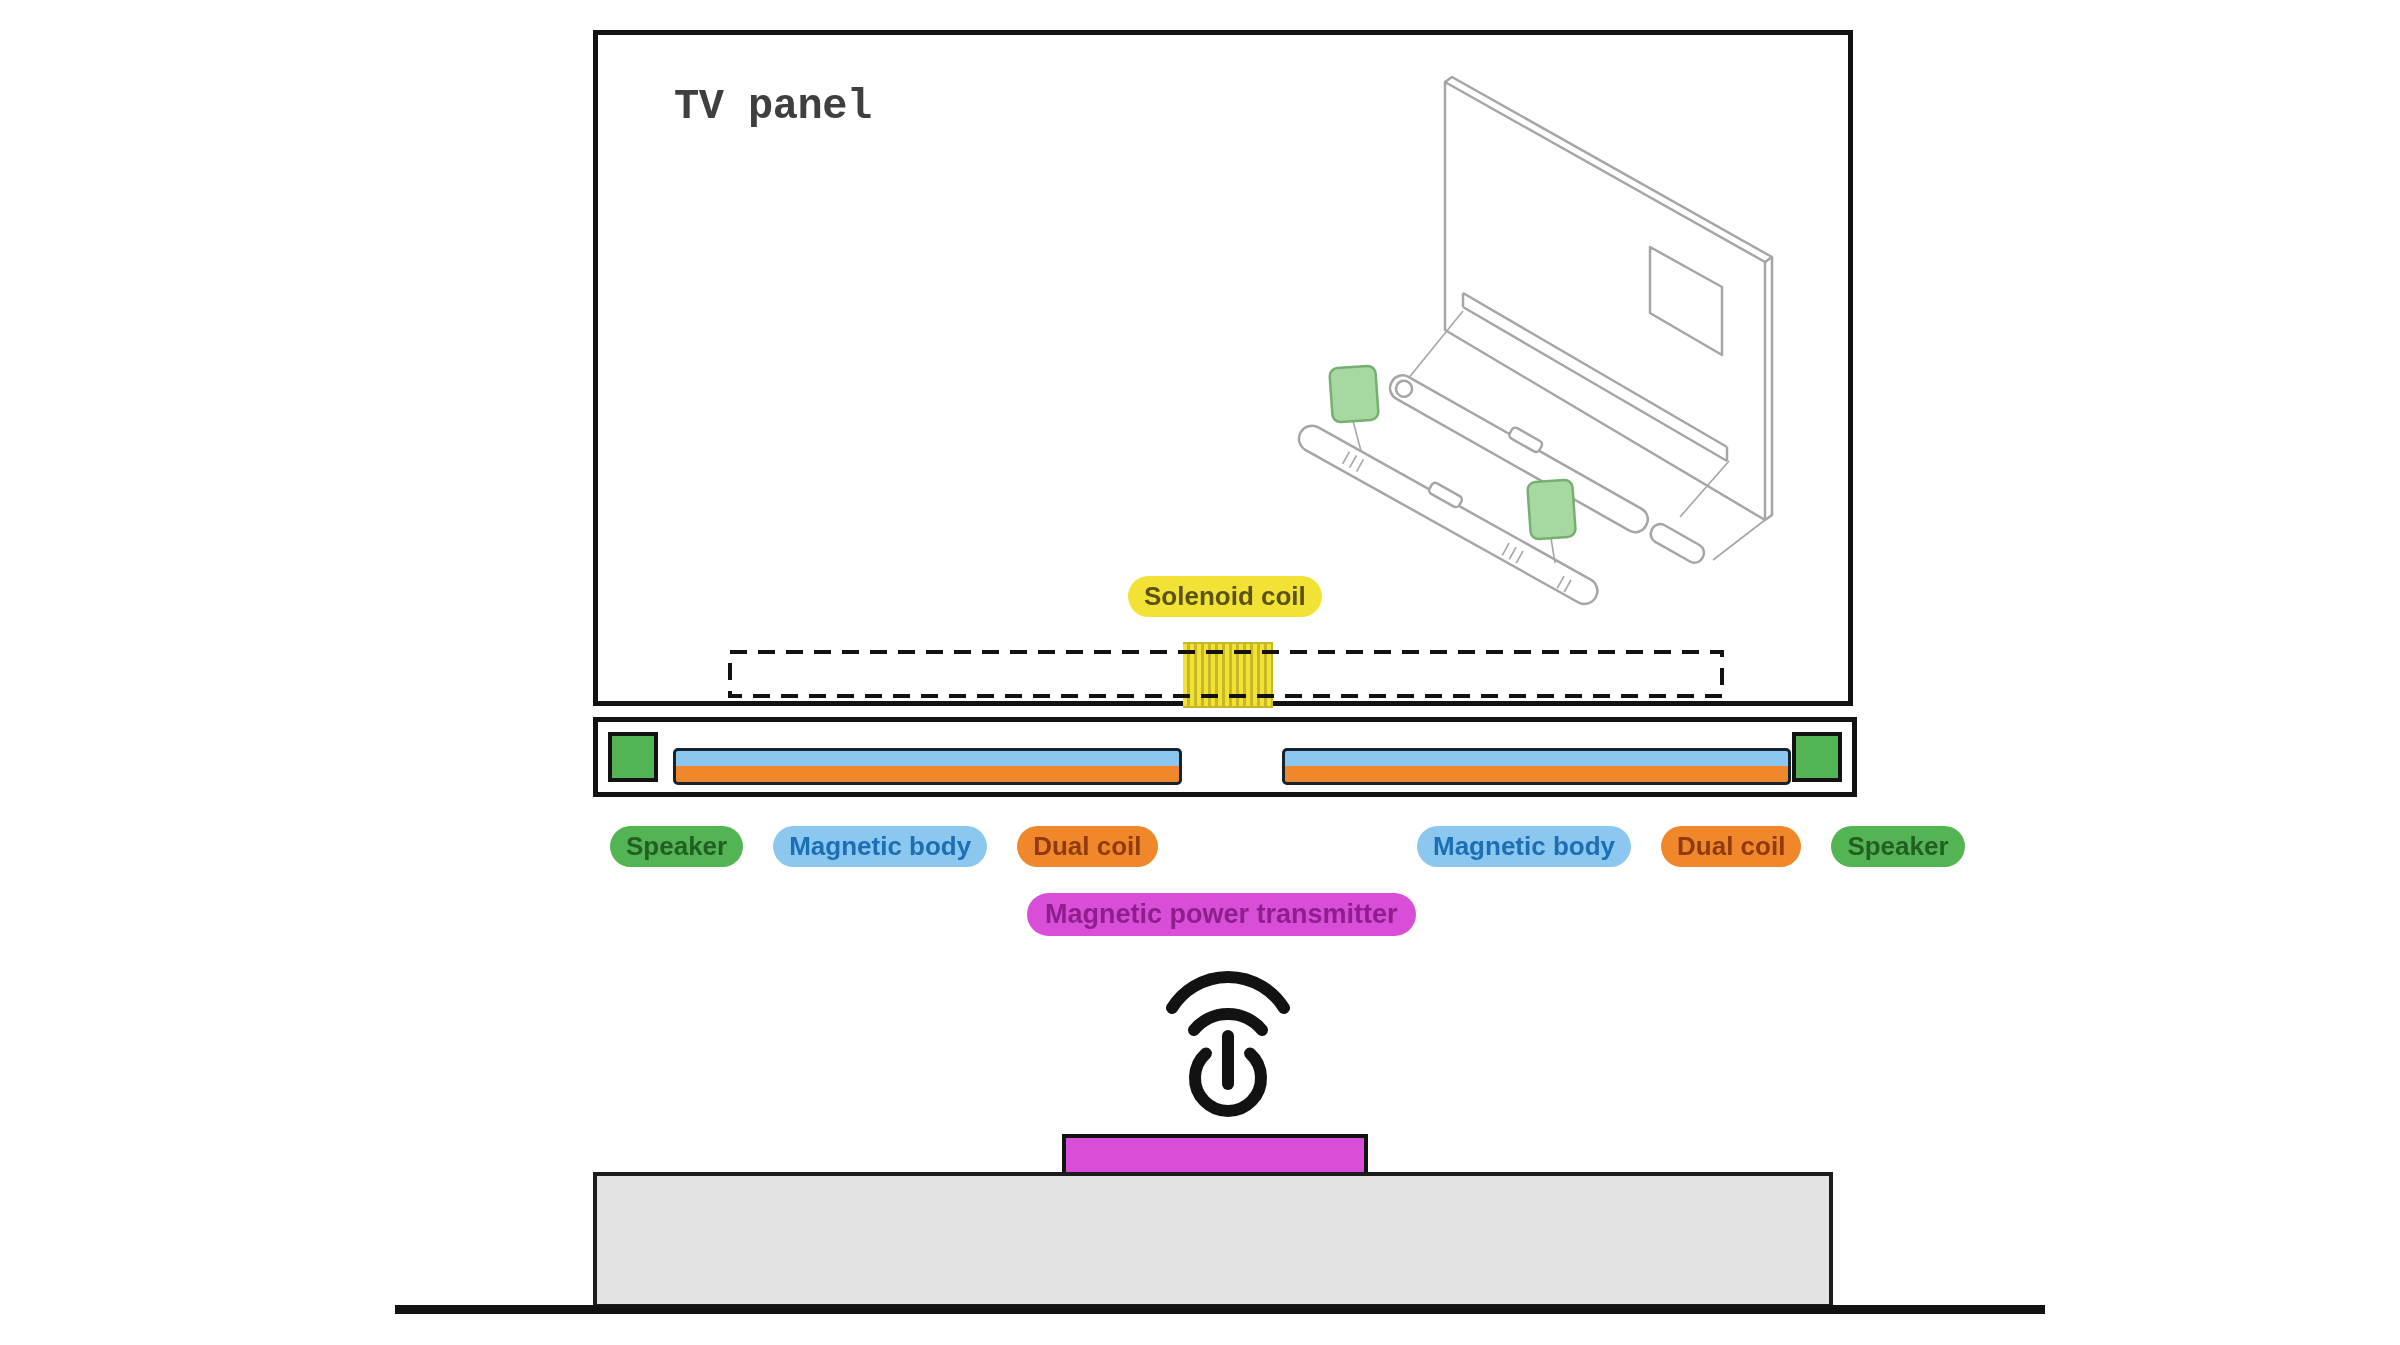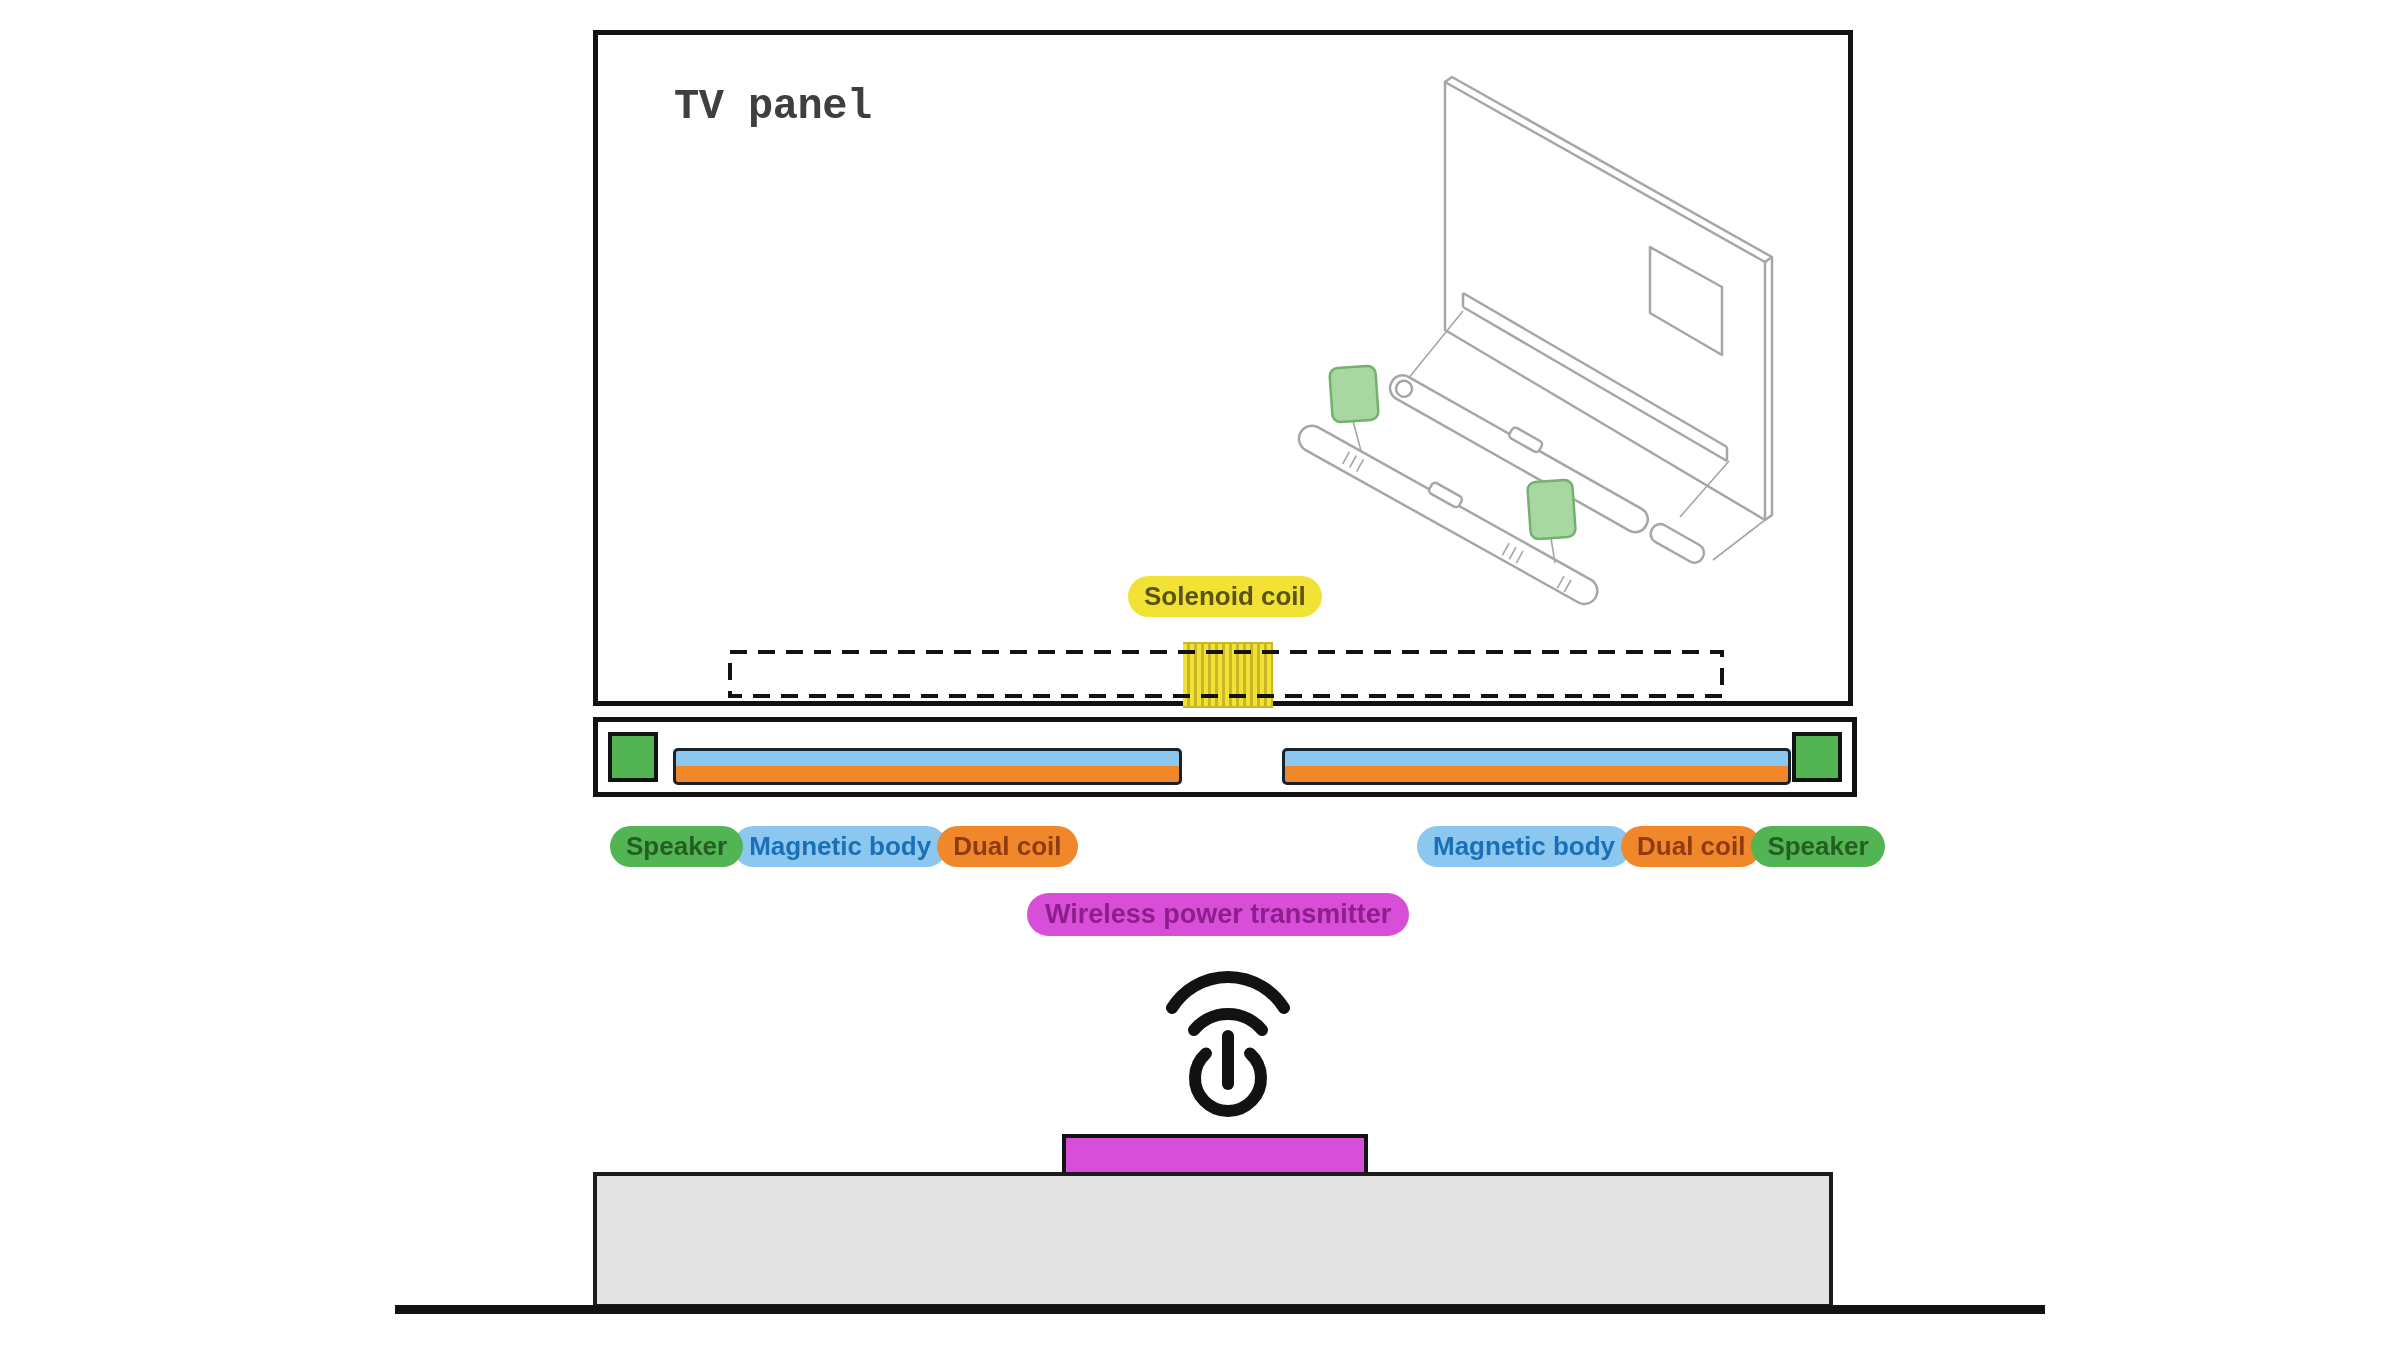--- a/index.html
+++ b/index.html
@@ -31,21 +31,21 @@
 
   
   .pill{display:inline-block;height:41px;line-height:41px;padding:0 16px;border-radius:21px;
         font-size:26px;font-weight:700;white-space:nowrap;position:relative;}
   .pill-yellow{background:var(--yellow);color:var(--yellow-text);}
   .pill-green{background:var(--green);color:var(--green-text);z-index:2;}
   .pill-blue{background:var(--blue);color:var(--blue-text);z-index:0;}
   .pill-orange{background:var(--orange);color:var(--orange-text);z-index:1;text-align:center;}
   .pill-magenta{background:var(--magenta);color:var(--magenta-text);}
   .solenoid{position:absolute;left:530px;top:541px;}
-  .labelrow{position:absolute;display:flex;align-items:center;}
+  .labelrow{position:absolute;display:flex;align-items:center;gap:40px;}
   .labelrow .pill + .pill{margin-left:-10px;}
   .rowL{left:610px;top:826px;}
   .rowR{left:1417px;top:826px;}
   .transmitter{position:absolute;left:1027px;top:893px;height:43px;line-height:43px;
                font-size:27px;border-radius:22px;padding:0 18px;}
 
   
   .soundbar{position:absolute;left:593px;top:717px;width:1264px;height:80px;
             border:5px solid var(--ink);background:#fff;box-sizing:border-box;}
   .sq{position:absolute;top:10px;width:50px;height:50px;background:var(--green);
@@ -116,21 +116,21 @@
     <span class="pill pill-blue">Magnetic body</span>
     <span class="pill pill-orange">Dual coil</span>
   </div>
 
   <div class="labelrow rowR">
     <span class="pill pill-blue">Magnetic body</span>
     <span class="pill pill-orange">Dual coil</span>
     <span class="pill pill-green">Speaker</span>
   </div>
 
-  <div class="pill pill-magenta transmitter">Wireless power transmitter</div>
+  <div class="pill pill-magenta transmitter">Magnetic power transmitter</div>
 
   <svg class="pw" viewBox="0 0 140 156">
     <path d="M14,46 A66,66 0 0 1 126,46"></path>
     <path d="M36,68 A44,44 0 0 1 104,68"></path>
     <path d="M92.1,91.5 A33,33 0 1 1 47.9,91.5"></path>
     <path d="M70,74 L70,122"></path>
   </svg>
 
   <div class="tx-rect"></div>
   <div class="table"></div>

